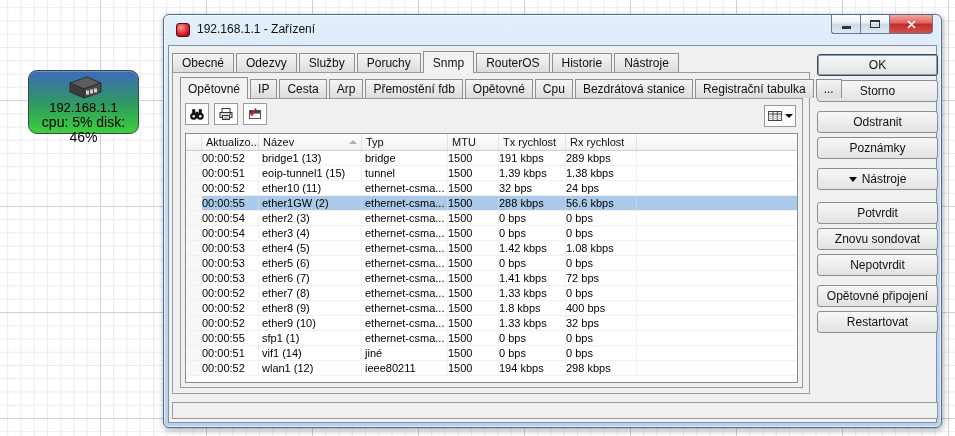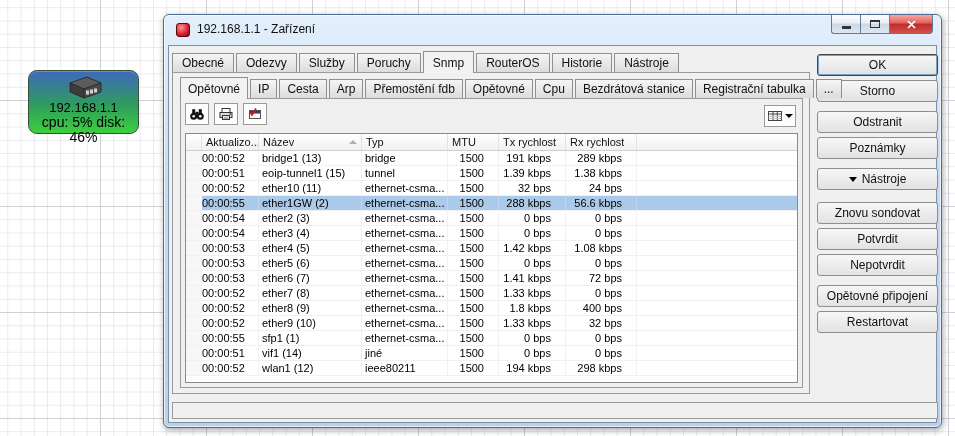--- a/index.html
+++ b/index.html
@@ -122,21 +122,21 @@
   }
   .trow.selected .cell{ border-right-color:rgba(255,255,255,.25); }
   .c0{ width:16px; }
   .c1{ width:57px; }
   .c2{ width:103px; }
   .c3{ width:86px; }
   .c4{ width:51px; }
   .c5{ width:67px; }
   .c6{ width:71px; }
   .cF{ flex:1; border-right:none; }
-  .cell.c1,.cell.c4,.cell.c5,.cell.c6{ text-align:right; padding-right:14px; }
+  .cell.c1,.cell.c4,.cell.c5,.cell.c6{ text-align:left; padding-right:5px; }
   .cell.c2,.cell.c3{ padding-left:3px; }
   .hcol{ background:#f7f7f7; } 
   .splitter-dots{ position:absolute; left:8px; top:164px; width:2px; height:10px; }
   .splitter-dots i{ display:block; width:2px; height:2px; background:#333; margin-bottom:5px; }
 
   
   .status-bar{
     position:absolute; left:3px; top:356px; width:766px; height:17px;
     background:#f0f0f0; border:1px solid #9a9a9a;
   }
@@ -468,24 +468,24 @@
             </div>
           </div>
           <div class="btn-group">
             <div class="win-btn">
               <div class="dd-arrow"></div>
               <div class="btn-label">Nástroje</div>
             </div>
           </div>
           <div class="btn-group">
             <div class="win-btn">
+              <div class="btn-label">Potvrdit</div>
+            </div>
+            <div class="win-btn">
               <div class="btn-label">Znovu sondovat</div>
-            </div>
-            <div class="win-btn">
-              <div class="btn-label">Potvrdit</div>
             </div>
             <div class="win-btn">
               <div class="btn-label">Nepotvrdit</div>
             </div>
           </div>
           <div class="btn-group">
             <div class="win-btn">
               <div class="btn-label">Opětovné připojení</div>
             </div>
             <div class="win-btn">

